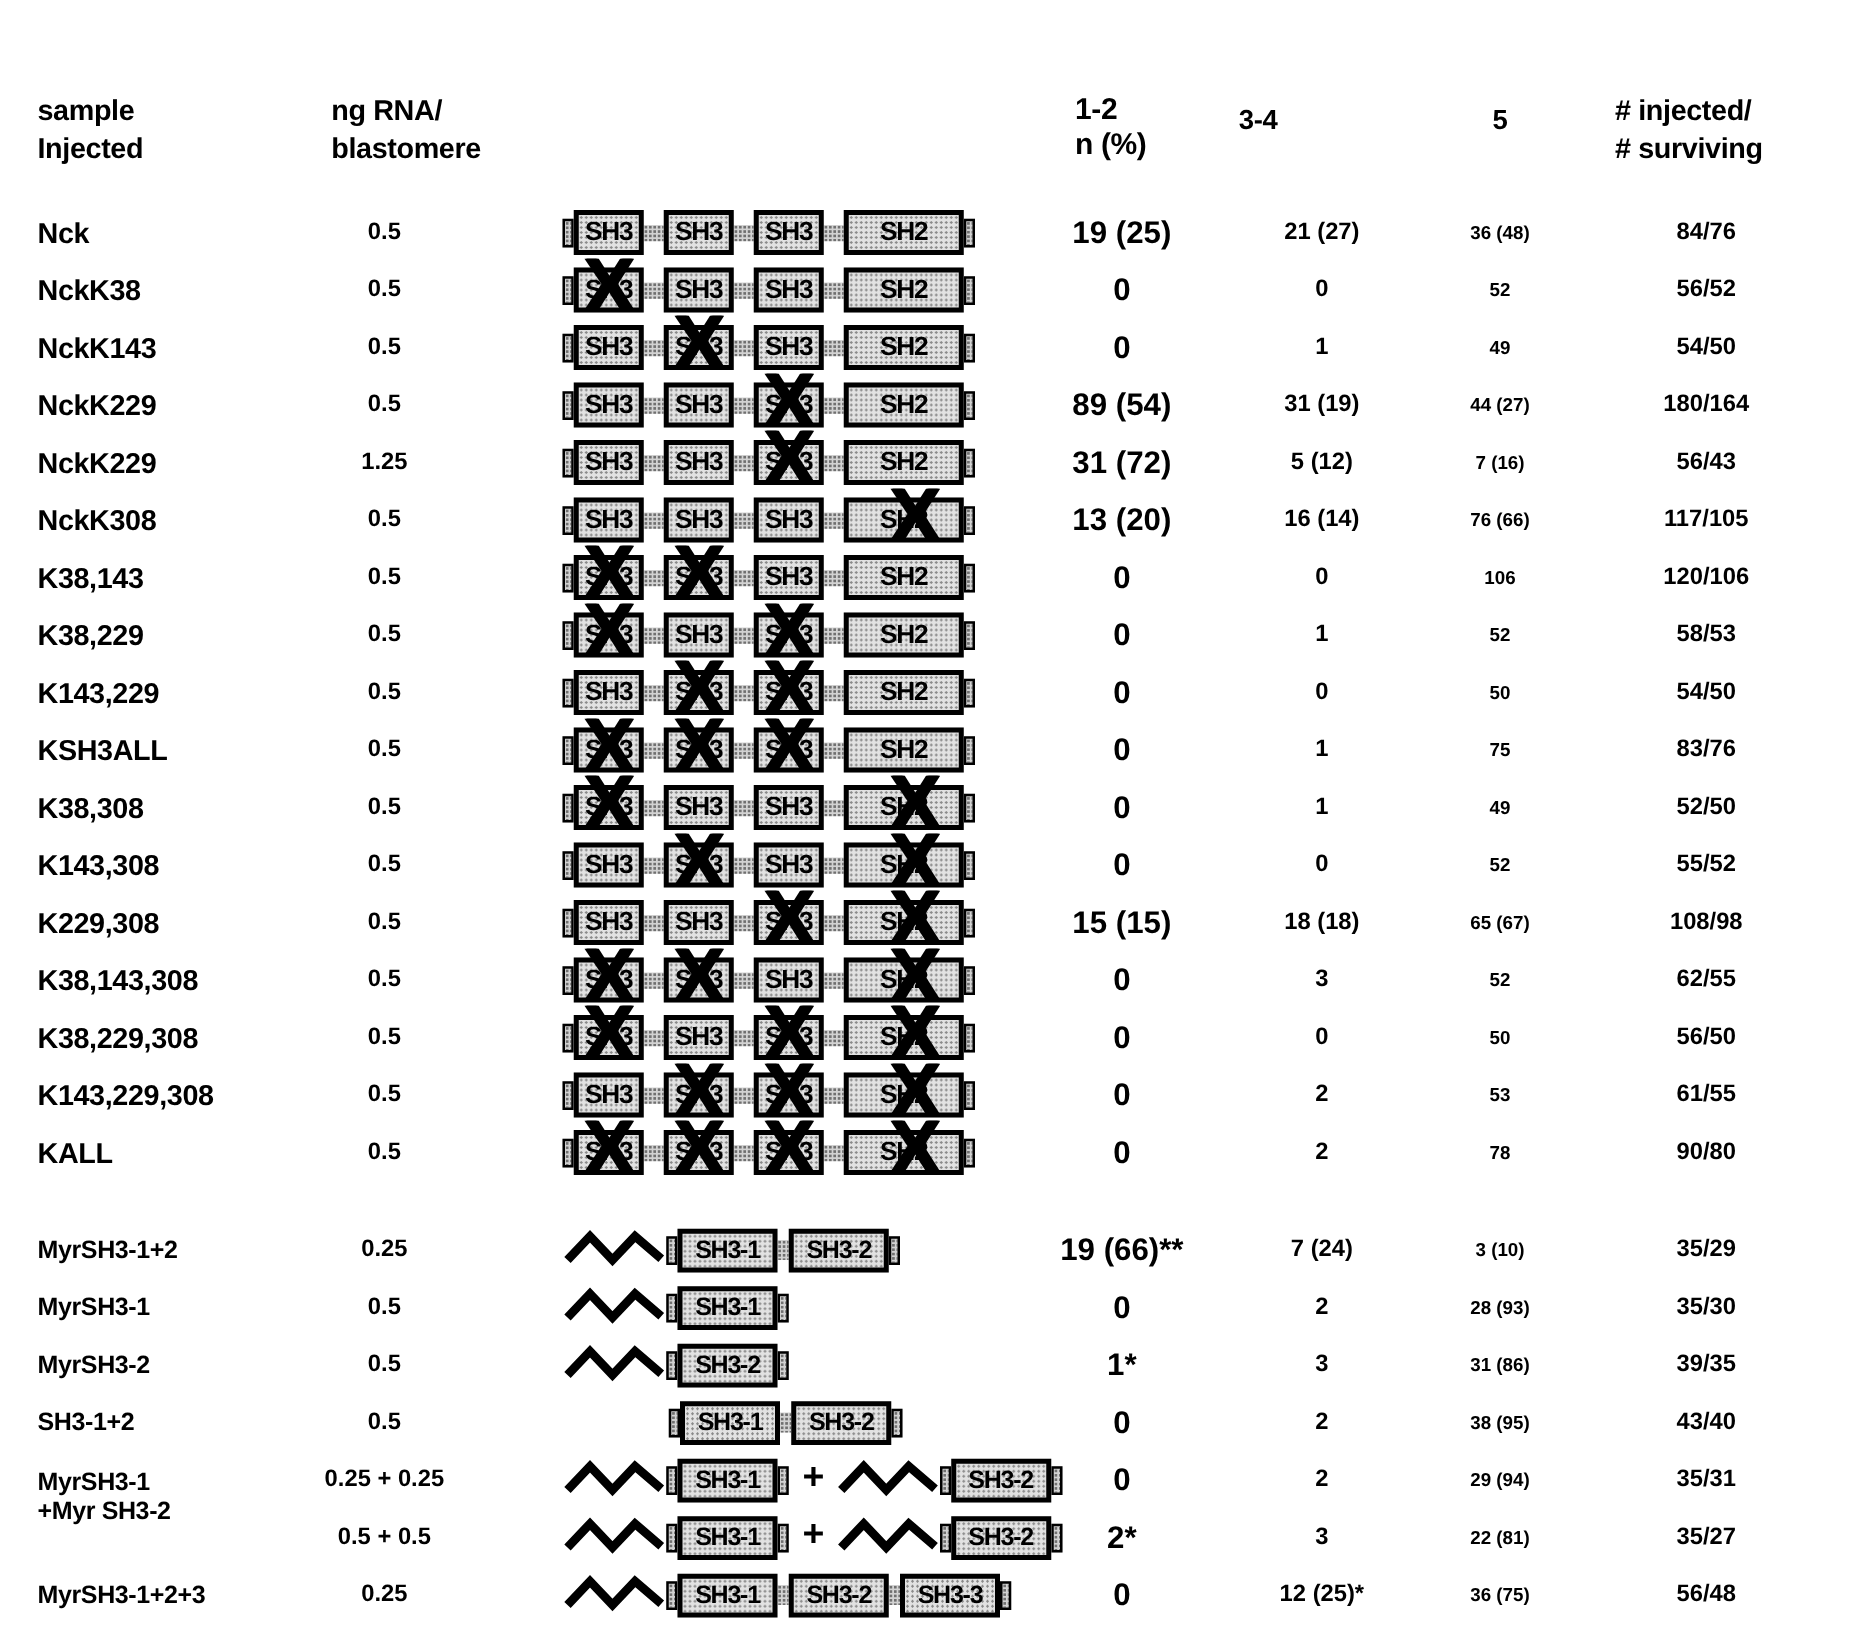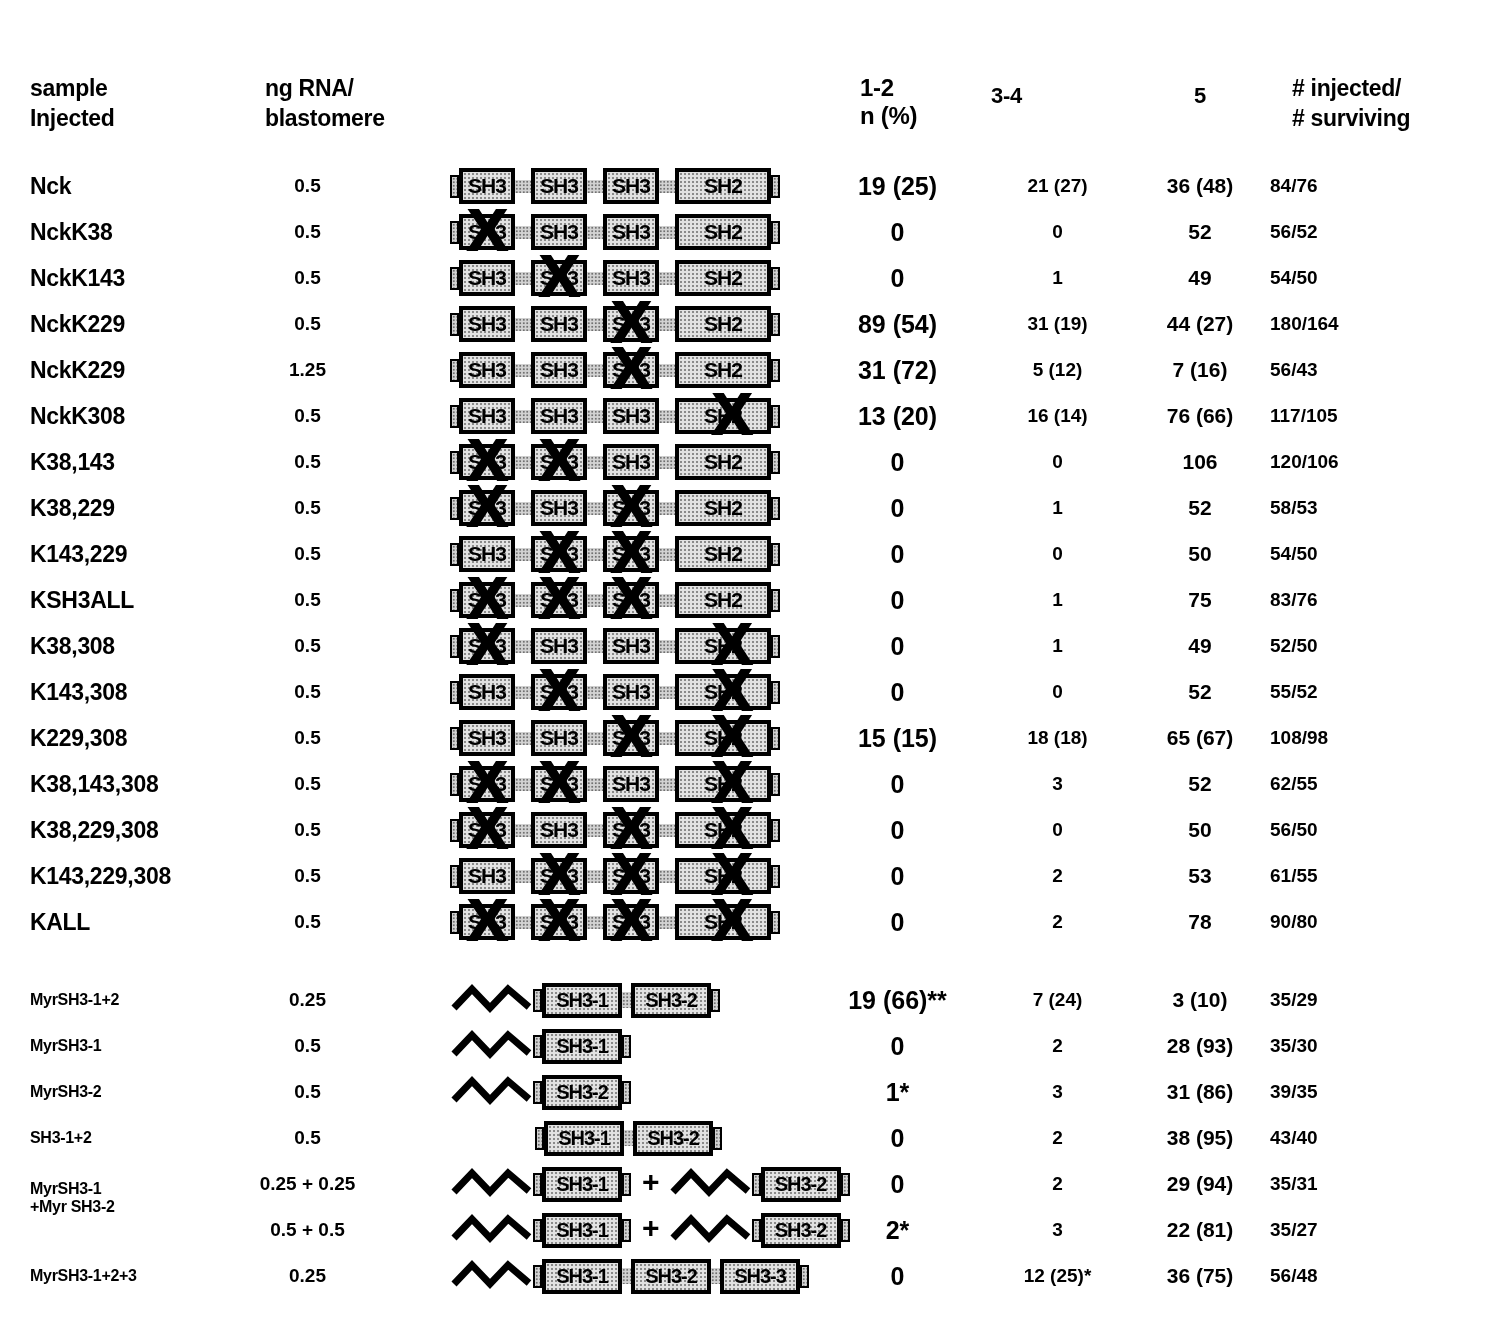--- a/index.html
+++ b/index.html
@@ -19,28 +19,28 @@
   .hdr-dai12{left:860px;top:74px;line-height:1.15;font-size:24px;}
   .hdr-dai34{left:934px;top:82px;width:145px;text-align:center;font-size:22px;}
   .hdr-dai5{left:1130px;top:82px;width:140px;text-align:center;font-size:22px;}
   .hdr-counts{left:1292px;top:74px;font-size:23px;line-height:1.3;}
 
   
   #rows{position:absolute;left:0;top:163px;width:1494px;}
   .row{display:flex;align-items:center;height:46px;}
   .cell{flex:0 0 auto;box-sizing:border-box;}
   .c-label{width:255px;padding-left:30px;font-size:23px;line-height:1.13;letter-spacing:-0.3px;}
-  .row.s2 .c-label{font-size:16px;}
+  .row.s2 .c-label{font-size:20px;}
   .c-label.shift-down{transform:translateY(14px);}
   .c-dose{width:105px;text-align:center;font-size:19px;}
   .c-diagram{width:450px;display:flex;align-items:center;padding-left:90px;position:relative;}
   .c-dai12{width:175px;text-align:center;font-size:25px;}
   .c-dai34{width:145px;text-align:center;font-size:19px;}
-  .c-dai5{width:140px;text-align:center;font-size:21px;}
-  .c-counts{width:190px;text-align:left;font-size:19px;}
+  .c-dai5{width:140px;text-align:center;font-size:15px;}
+  .c-counts{width:190px;text-align:center;font-size:19px;}
 
   
   .molecule{display:flex;align-items:center;}
   .stip{
     background-color:#e2e2e2;
     background-image:radial-gradient(#8a8a8a 1px, transparent 1.15px);
     background-size:4px 4px;
   }
   .stipdark{
     background-color:#d2d2d2;

